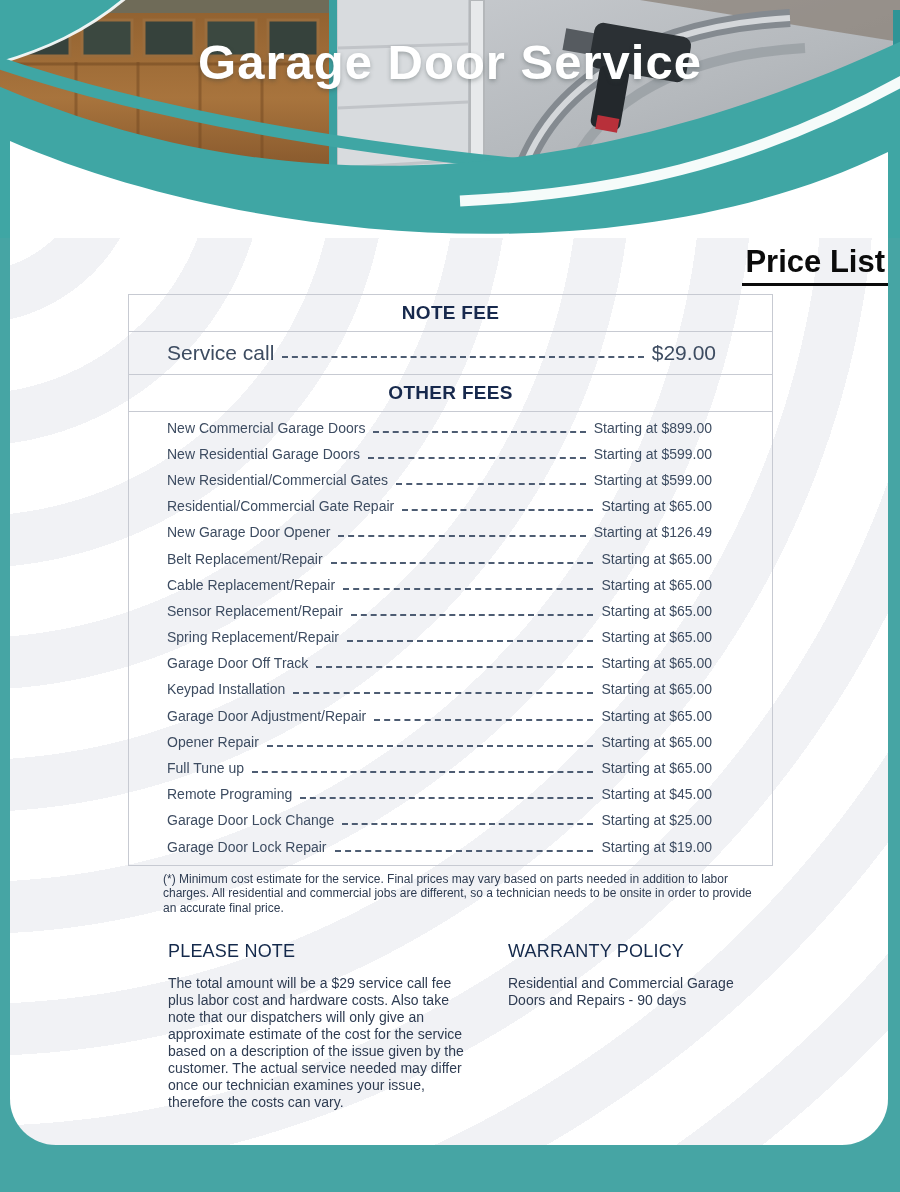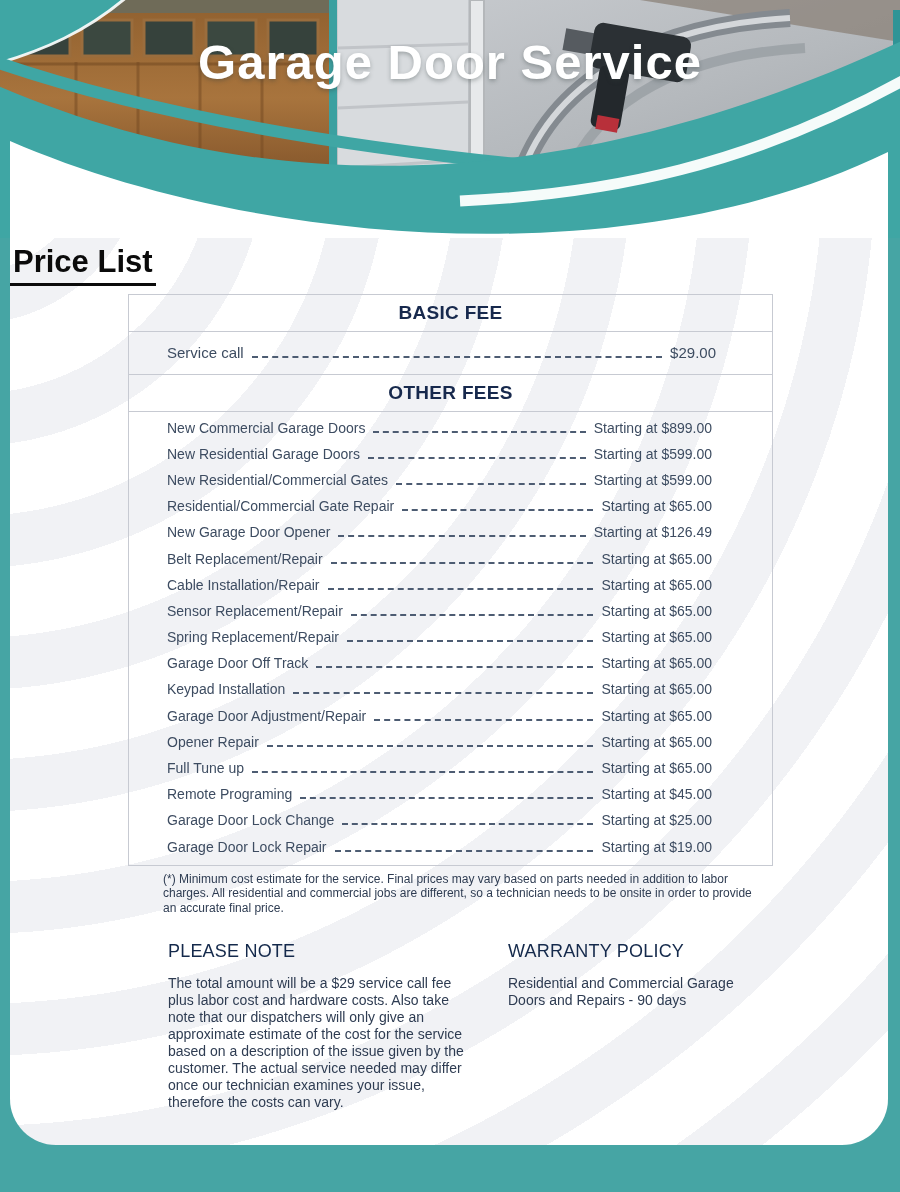--- a/index.html
+++ b/index.html
@@ -24,21 +24,21 @@
   .header svg{display:block;width:900px;height:238px;}
   .header h1{
     position:absolute;left:0;top:34px;width:100%;margin:0;
     text-align:center;color:#ffffff;
     font-size:49px;font-weight:bold;letter-spacing:1px;
     text-shadow:0 2px 4px rgba(50,60,60,.35);
   }
 
   .content{position:absolute;left:10px;top:0;width:878px;}
 
-  .price-title-wrap{position:absolute;top:244px;left:0;width:100%;text-align:left;}
+  .price-title-wrap{position:absolute;top:244px;left:0;width:100%;text-align:right;}
   .price-title{
     display:inline-block;margin:0;color:#0b0b0b;
     font-size:31px;font-weight:bold;
     border-bottom:3px solid #0b0b0b;padding:0 3px 3px;
   }
 
   .price-table{
     position:absolute;top:294px;left:118px;width:645px;
     border:1px solid #c7cad2;background:transparent;box-sizing:border-box;
   }
@@ -46,21 +46,21 @@
     height:36px;line-height:36px;text-align:center;
     font-size:19px;font-weight:bold;color:#17294d;letter-spacing:.3px;
     border-top:1px solid #c7cad2;border-bottom:1px solid #c7cad2;
   }
   .section-header:first-child{border-top:none;}
   .fee-row{
     display:flex;align-items:flex-end;
     padding:4.6px 60px 4.6px 38px;
     font-size:14px;color:#3d4c61;line-height:17px;
   }
-  .fee-row.basic{padding:12px 56px 12px 38px;font-size:15px;line-height:18px;}
+  .fee-row.basic{padding:12px 56px 12px 38px;font-size:21px;line-height:18px;}
   .fee-label{white-space:nowrap;}
   .fee-price{white-space:nowrap;}
   .leader{
     flex:1;margin:0 8px;min-width:30px;
     border-bottom:2px dashed #4d5c72;
     position:relative;top:-4px;
   }
   .fee-rows{padding:3px 0 5px;}
 
   .disclaimer{
@@ -152,21 +152,21 @@
     <h1>Garage Door Service</h1>
   </div>
 
   <div class="content">
 
     <div class="price-title-wrap">
       <h2 class="price-title">Price List</h2>
     </div>
 
     <div class="price-table">
-      <div class="section-header">BASIC FEE</div>
+      <div class="section-header">NOTE FEE</div>
 
       <div class="fee-row basic">
         <span class="fee-label">Service call</span>
         <span class="leader"></span>
         <span class="fee-price">$29.00</span>
       </div>
 
       <div class="section-header">OTHER FEES</div>
 
       <div class="fee-rows" id="fee-rows">
@@ -200,21 +200,21 @@
     <span class="fee-price">Starting at $126.49</span>
   </div>
 
   <div class="fee-row">
     <span class="fee-label">Belt Replacement/Repair</span>
     <span class="leader"></span>
     <span class="fee-price">Starting at $65.00</span>
   </div>
 
   <div class="fee-row">
-    <span class="fee-label">Cable Installation/Repair</span>
+    <span class="fee-label">Cable Replacement/Repair</span>
     <span class="leader"></span>
     <span class="fee-price">Starting at $65.00</span>
   </div>
 
   <div class="fee-row">
     <span class="fee-label">Sensor Replacement/Repair</span>
     <span class="leader"></span>
     <span class="fee-price">Starting at $65.00</span>
   </div>
 

